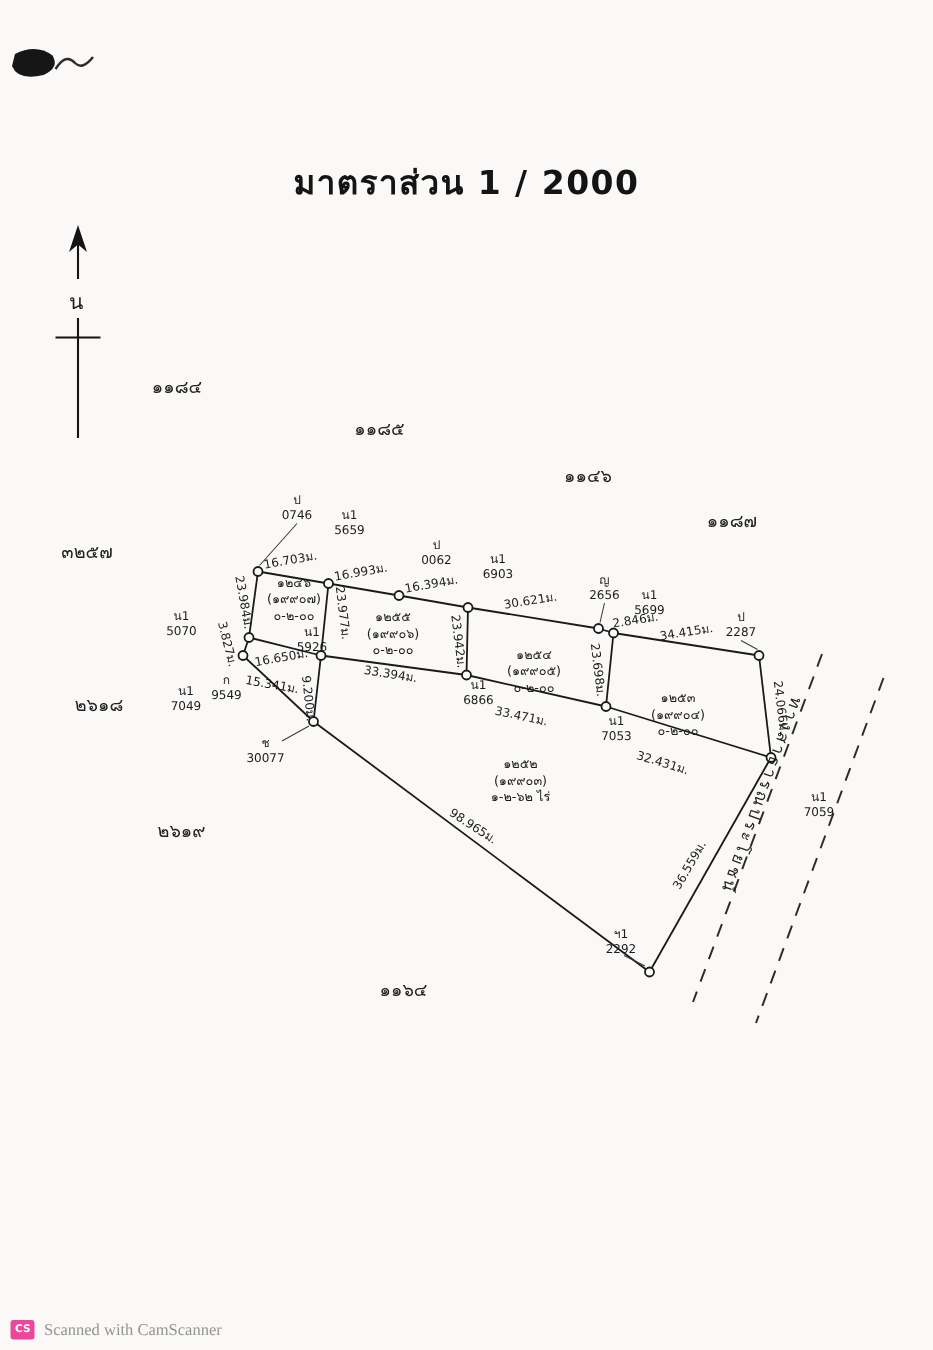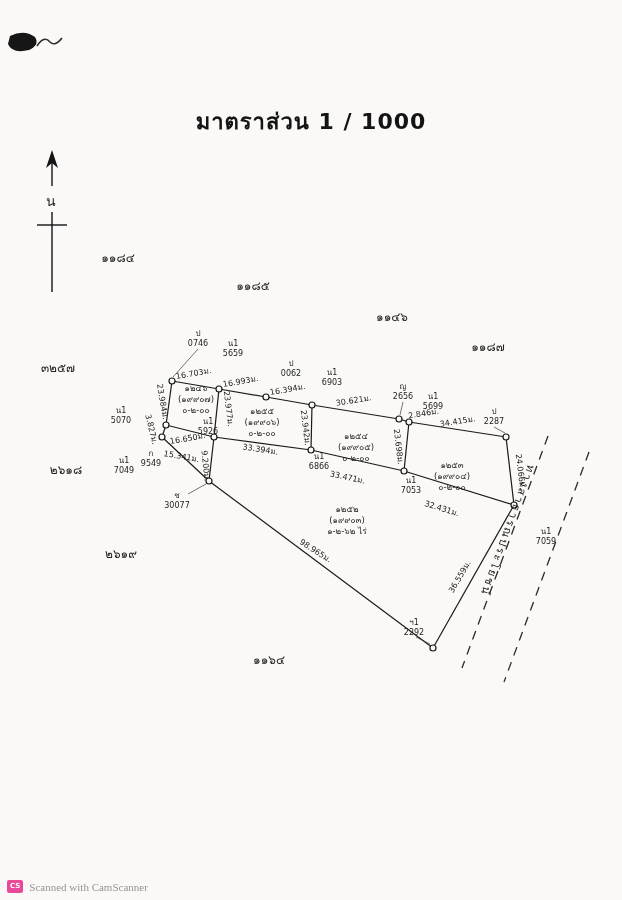--- a/index.html
+++ b/index.html
@@ -23,21 +23,21 @@
   .watermark{position:absolute;left:7px;bottom:7px;display:flex;align-items:center;gap:6px;}
   .cs-logo{display:inline-block;background:#ec4899;color:#fff;font-size:7px;font-weight:700;
            padding:3px 3px;border-radius:2px;line-height:1;}
   .wm-text{color:#949494;font-size:11px;font-family:Liberation Serif, serif;}
 </style>
 </head>
 <body>
 
 <div class="page">
 
-  <h1 class="title">มาตราส่วน 1 / 1000</h1>
+  <h1 class="title">มาตราส่วน 1 / 2000</h1>
 
   <svg class="map" width="622" height="900" viewBox="0 0 622 900">
 
     <g>
       <path d="M10,36 q14,-7 25,1 q5,8 -6,13 q-17,4 -21,-6 z" fill="#161616"></path>
       <path d="M37,46 q7,-11 13,-4 q5,5 12,-4" stroke="#2d2d2d" stroke-width="1.6" fill="none"></path>
     </g>
 
     <g>
       <line class="north-line" x1="52" y1="186" x2="52" y2="160"></line>

